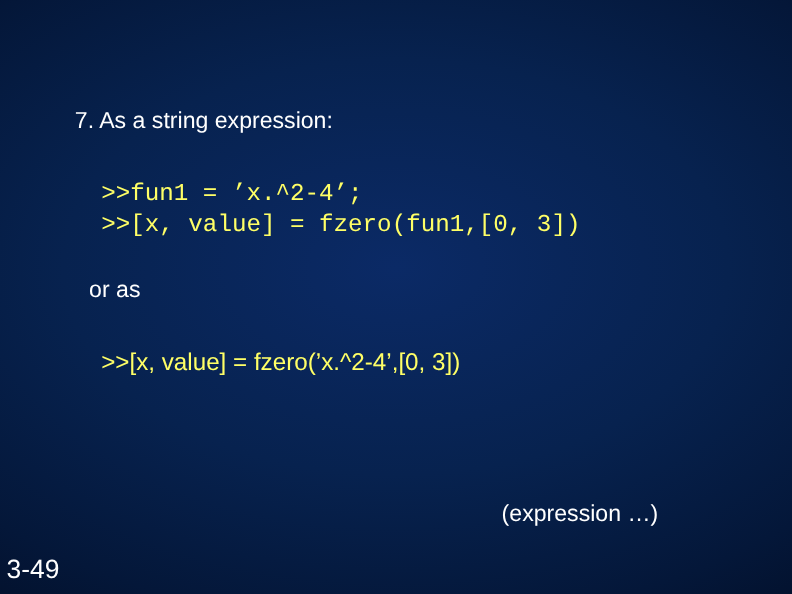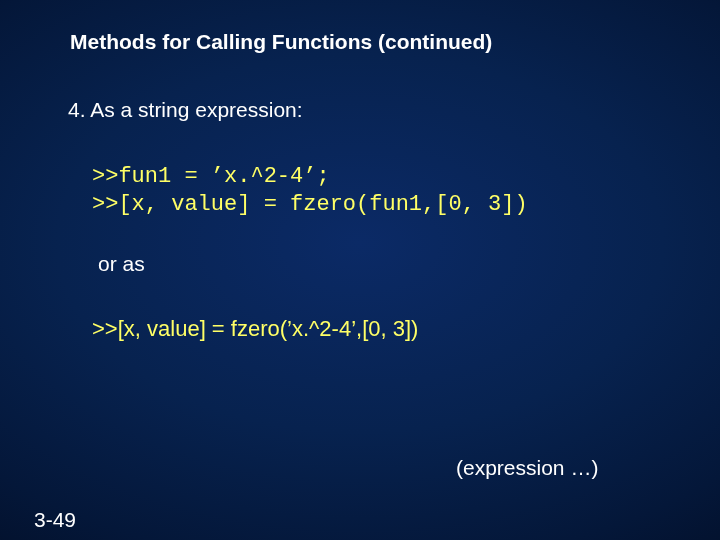--- a/index.html
+++ b/index.html
@@ -43,21 +43,21 @@
     left: 92px;
     color: #ffff66;
     font-family: "Courier New", Courier, monospace;
     font-size: 22px;
     line-height: 1.25;
     white-space: pre;
   }
   .oras {
     position: absolute;
     top: 252px;
-    left: 98px;
+    left: 81px;
     color: #ffffff;
     font-size: 21px;
   }
   .code2 {
     position: absolute;
     top: 316px;
     left: 92px;
     color: #ffff66;
     font-family: Liberation Sans, sans-serif;
     font-size: 22px;
@@ -68,29 +68,27 @@
     top: 456px;
     left: 456px;
     color: #ffffff;
     font-size: 21px;
   }
   .pagenum {
     position: absolute;
     bottom: 8px;
     left: 6px;
     color: #ffffff;
-    font-size: 21px;
-    margin-left: 28px;
+    font-size: 24px;
   }
 </style>
 </head>
 <body>
 
 <div class="slide">
-  <div class="title">Methods for Calling Functions (continued)</div>
-  <div class="item4">4.   As a string expression:</div>
+  <div class="item4">7.   As a string expression:</div>
   <div class="code1"><span>&gt;&gt;fun1 = ’x.^2-4’;</span>
 <span>&gt;&gt;[x, value] = fzero(fun1,[0, 3])</span></div>
   <div class="oras">or as</div>
   <div class="code2">&gt;&gt;[x, value] = fzero(’x.^2-4’,[0, 3])</div>
   <div class="continued">(expression …)</div>
   <div class="pagenum">3-49</div>
 </div>
 
 </body></html>

